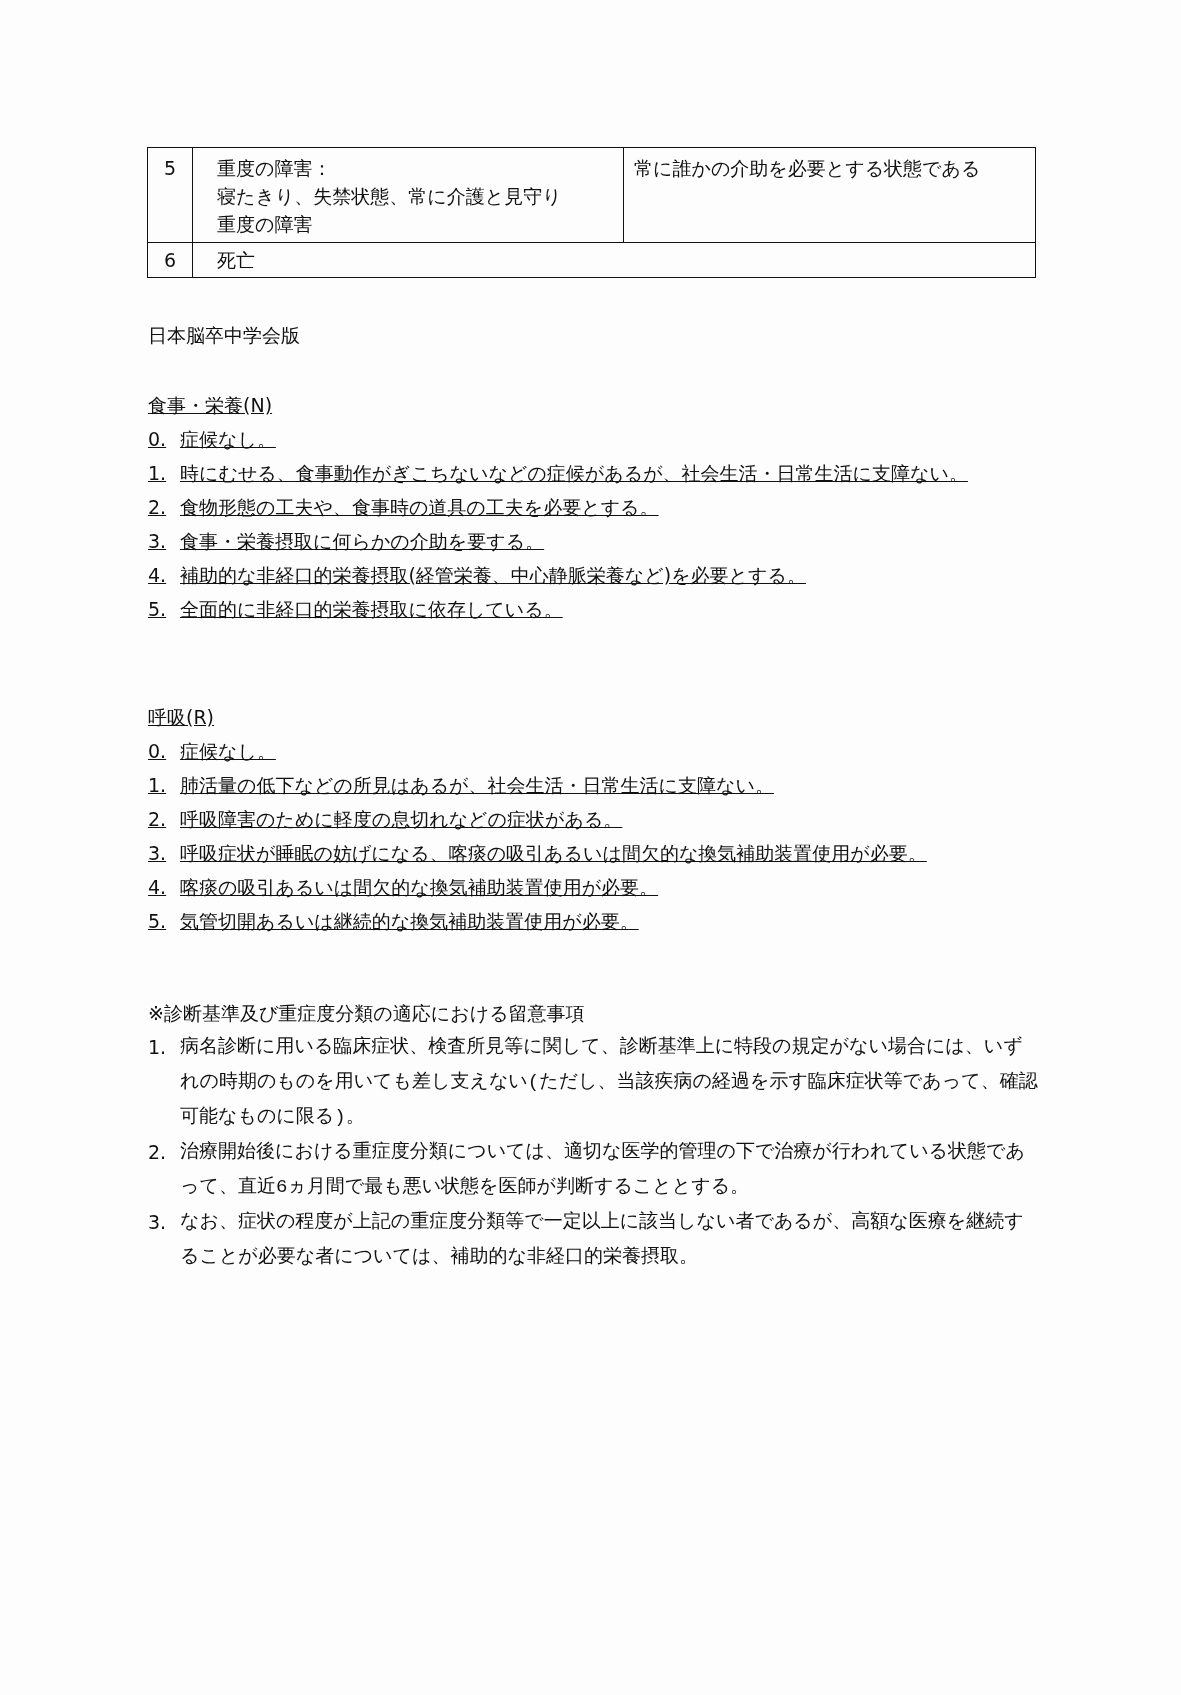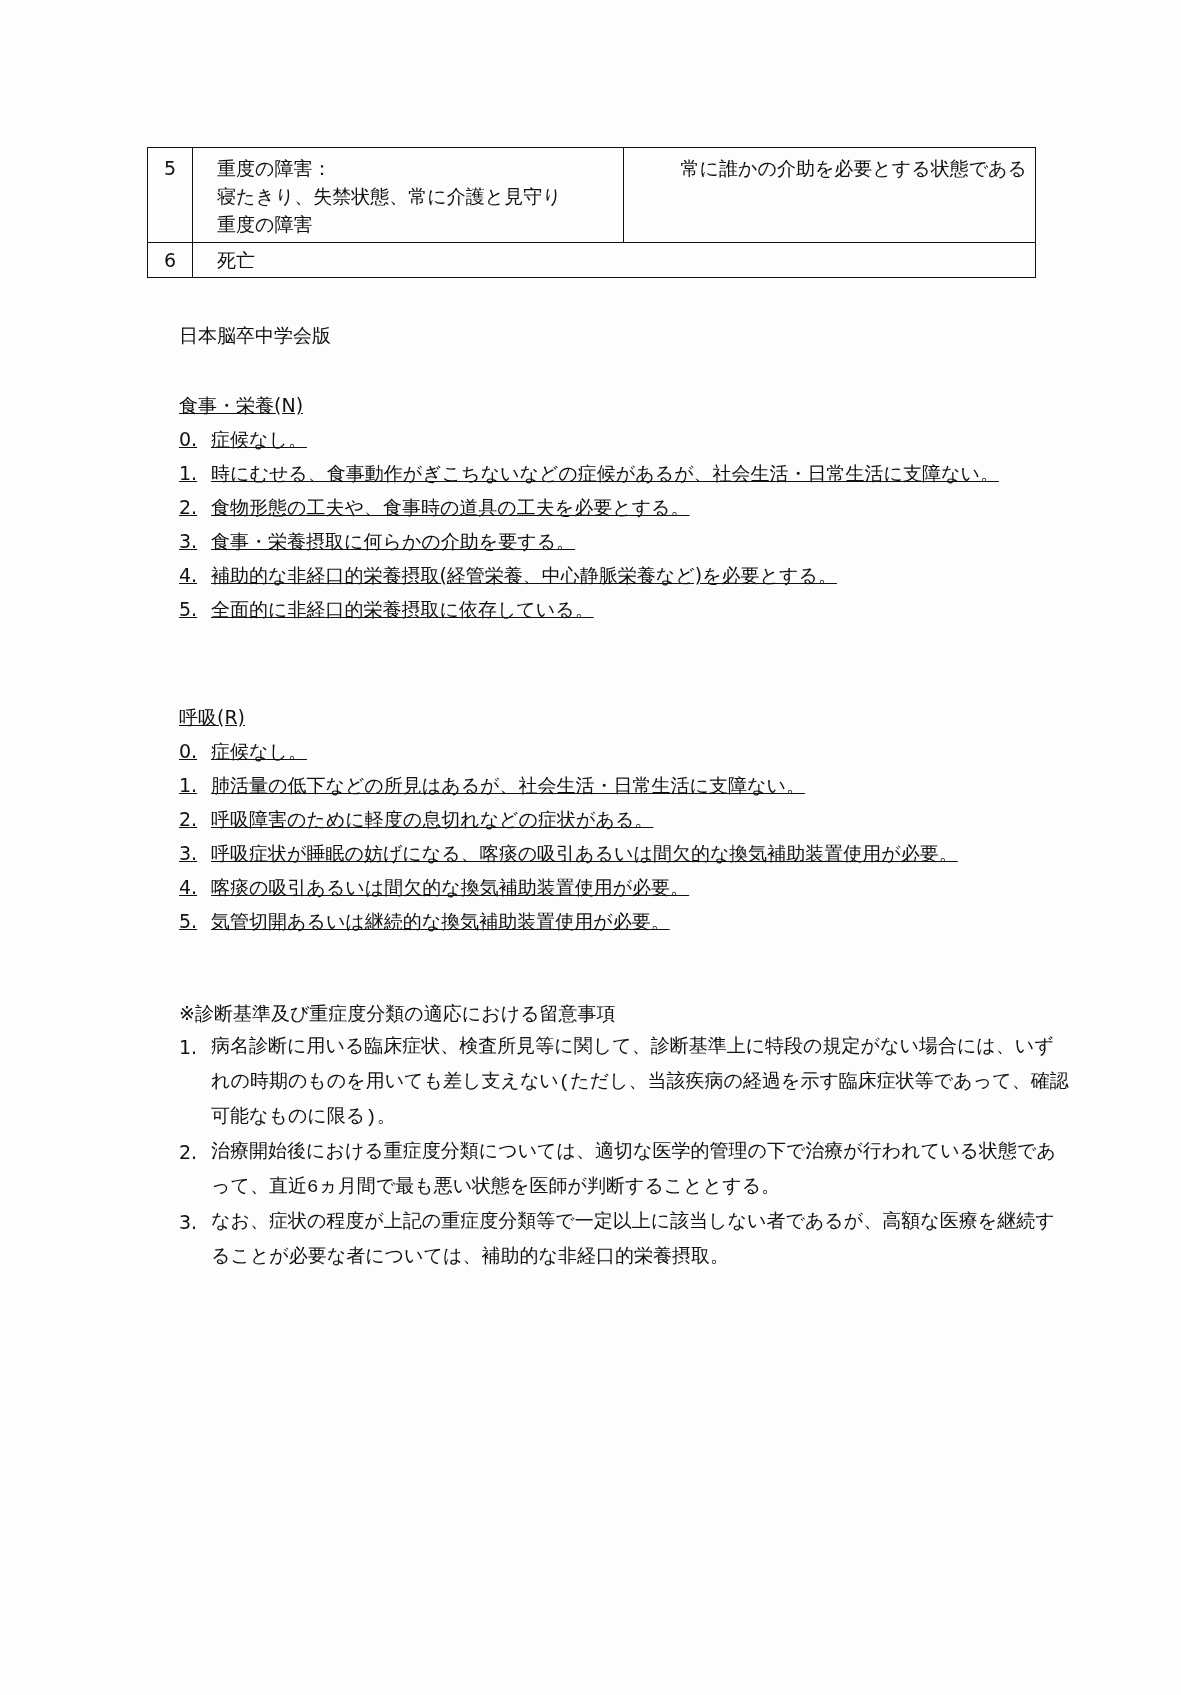--- a/index.html
+++ b/index.html
@@ -9,23 +9,23 @@
     color: #111; font-size: 19px;
   }
   .page { position: absolute; left: 0; top: 0; width: 1181px; height: 1695px; }
   table.sev {
     position: absolute; left: 147px; top: 147px; width: 889px;
     border-collapse: collapse; font-size: 19px;
   }
   table.sev td { border: 1.5px solid #111; vertical-align: top; line-height: 28px; }
   td.num { width: 44px; text-align: center; padding: 6px 0 4px 0; }
   td.desc { width: 398px; padding: 6px 8px 4px 24px; }
-  td.note { padding: 6px 8px 4px 10px; text-align: right; }
+  td.note { padding: 6px 8px 4px 10px; }
   tr.r6 td { padding-top: 3px; padding-bottom: 3px; }
-  .blk { position: absolute; left: 148px; width: 890px; line-height: 34px; margin-left: 31px; }
+  .blk { position: absolute; left: 148px; width: 890px; line-height: 34px; }
   .line { height: 34px; white-space: nowrap; }
   .item { display: flex; }
   .item .n { width: 32px; flex: none; }
   .item .t { flex: 1; white-space: normal; }
   .note-item { display: flex; line-height: 35px; }
   .note-item .n { width: 32px; flex: none; }
   .note-item .t { flex: 1; font-family: Liberation Mono, monospace; }
 </style>
 </head>
 <body>

